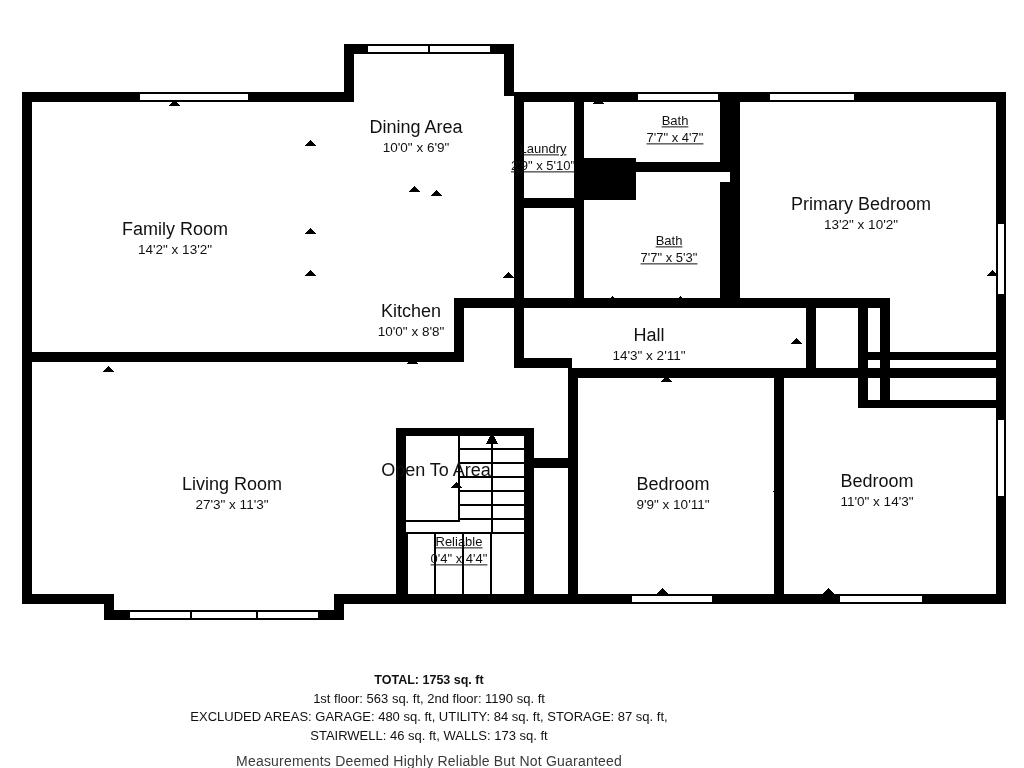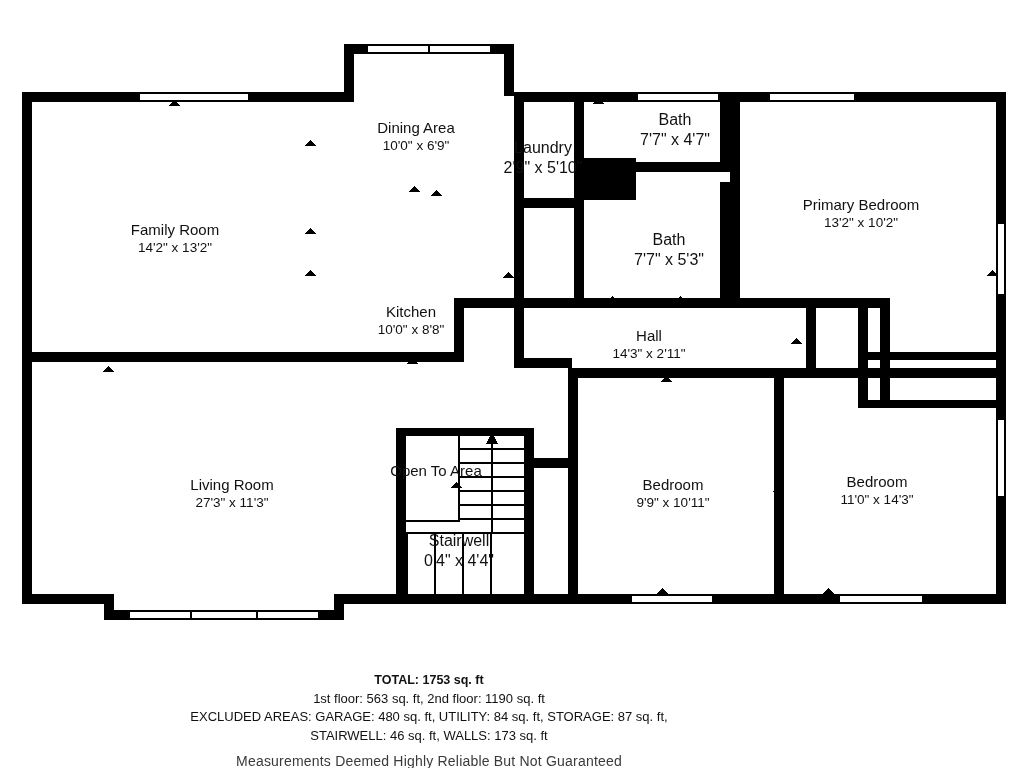--- a/index.html
+++ b/index.html
@@ -28,30 +28,31 @@
   }
   .room-label {
     position: absolute;
     text-align: center;
     line-height: 1.28;
     white-space: nowrap;
     transform: translate(-50%, -50%);
     pointer-events: none;
   }
   .room-label .name {
-    font-size: 15px;
+    font-size: 18px;
     color: #111111;
   }
   .room-label .dims {
     font-size: 13.5px;
     color: #111111;
   }
   .room-label.small .name,
   .room-label.small .dims {
-    font-size: 16px;
+    font-size: 13px;
+    text-decoration: underline;
   }
   #summary {
     position: absolute;
     left: 0;
     width: 858px;
     text-align: center;
     line-height: 1.42;
   }
   #summary .total {
     font-size: 12.5px;
@@ -309,21 +310,21 @@
     <div class="name">Bedroom</div>
     <div class="dims">9'9" x 10'11"</div>
   </div>
 
   <div class="room-label" style="left:877px; top:490px;">
     <div class="name">Bedroom</div>
     <div class="dims">11'0" x 14'3"</div>
   </div>
 
   <div class="room-label small" style="left:459px; top:551px;">
-    <div class="name">Stairwell</div>
+    <div class="name">Reliable</div>
     <div class="dims">0'4" x 4'4"</div>
   </div>
 
   <div class="room-label" style="left:436px; top:471px;">
     <div class="name">Open To Area</div>
   </div>
 
   <div id="summary" style="top:672px;">
     <div class="total">TOTAL: 1753 sq. ft</div>
     <div class="line">1st floor: 563 sq. ft, 2nd floor: 1190 sq. ft</div>

